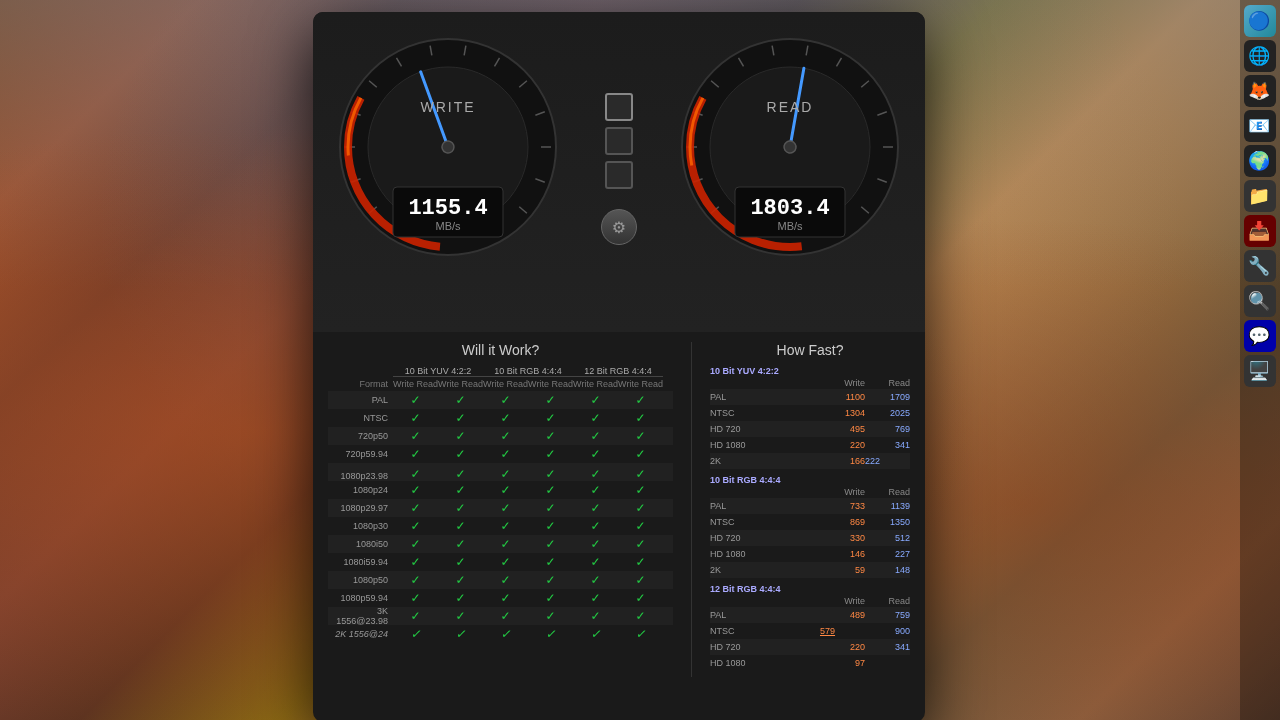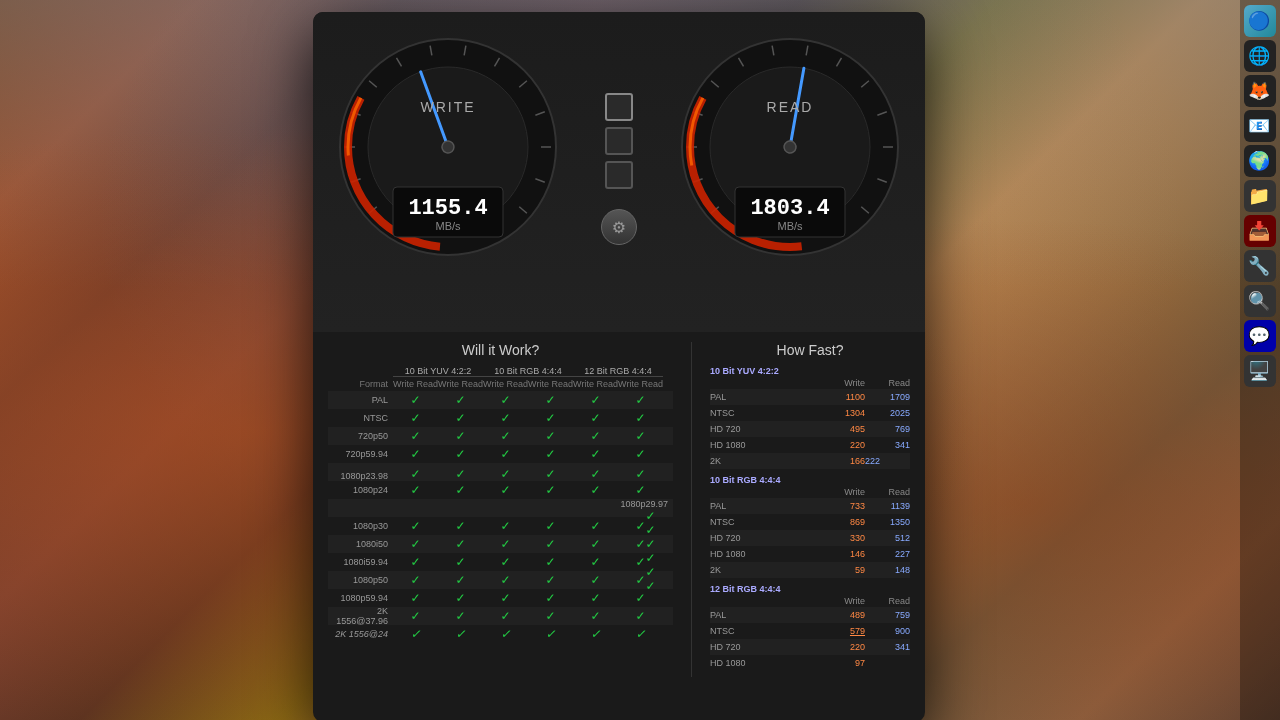--- a/index.html
+++ b/index.html
@@ -436,21 +436,21 @@
             </div>
             <div style="display: flex; align-items: center; font-size: 9px; height: 18px;">
               <div style="width: 65px; text-align: right; padding-right: 5px; color: rgb(153, 153, 153);">1080p24</div>
               <div style="width: 45px; text-align: center; color: rgb(34, 204, 68); font-size: 12px;">✓</div>
               <div style="width: 45px; text-align: center; color: rgb(34, 204, 68); font-size: 12px;">✓</div>
               <div style="width: 45px; text-align: center; color: rgb(34, 204, 68); font-size: 12px;">✓</div>
               <div style="width: 45px; text-align: center; color: rgb(34, 204, 68); font-size: 12px;">✓</div>
               <div style="width: 45px; text-align: center; color: rgb(34, 204, 68); font-size: 12px;">✓</div>
               <div style="width: 45px; text-align: center; color: rgb(34, 204, 68); font-size: 12px;">✓</div>
             </div>
-            <div style="display: flex; align-items: flex-end; font-size: 9px; height: 18px; background: rgba(255, 255, 255, 0.03); flex-direction: column;">
+            <div style="display: flex; align-items: center; font-size: 9px; height: 18px; background: rgba(255, 255, 255, 0.03);">
               <div style="width: 65px; text-align: right; padding-right: 5px; color: rgb(153, 153, 153);">1080p29.97</div>
               <div style="width: 45px; text-align: center; color: rgb(34, 204, 68); font-size: 12px;">✓</div>
               <div style="width: 45px; text-align: center; color: rgb(34, 204, 68); font-size: 12px;">✓</div>
               <div style="width: 45px; text-align: center; color: rgb(34, 204, 68); font-size: 12px;">✓</div>
               <div style="width: 45px; text-align: center; color: rgb(34, 204, 68); font-size: 12px;">✓</div>
               <div style="width: 45px; text-align: center; color: rgb(34, 204, 68); font-size: 12px;">✓</div>
               <div style="width: 45px; text-align: center; color: rgb(34, 204, 68); font-size: 12px;">✓</div>
             </div>
             <div style="display: flex; align-items: center; font-size: 9px; height: 18px;">
               <div style="width: 65px; text-align: right; padding-right: 5px; color: rgb(153, 153, 153);">1080p30</div>
@@ -491,21 +491,21 @@
             <div style="display: flex; align-items: center; font-size: 9px; height: 18px;">
               <div style="width: 65px; text-align: right; padding-right: 5px; color: rgb(153, 153, 153);">1080p59.94</div>
               <div style="width: 45px; text-align: center; color: rgb(34, 204, 68); font-size: 12px;">✓</div>
               <div style="width: 45px; text-align: center; color: rgb(34, 204, 68); font-size: 12px;">✓</div>
               <div style="width: 45px; text-align: center; color: rgb(34, 204, 68); font-size: 12px;">✓</div>
               <div style="width: 45px; text-align: center; color: rgb(34, 204, 68); font-size: 12px;">✓</div>
               <div style="width: 45px; text-align: center; color: rgb(34, 204, 68); font-size: 12px;">✓</div>
               <div style="width: 45px; text-align: center; color: rgb(34, 204, 68); font-size: 12px;">✓</div>
             </div>
             <div style="display: flex; align-items: center; font-size: 9px; height: 18px; background: rgba(255, 255, 255, 0.03);">
-              <div style="width: 65px; text-align: right; padding-right: 5px; color: rgb(153, 153, 153);">2K 1556@37.96</div>
+              <div style="width: 65px; text-align: right; padding-right: 5px; color: rgb(153, 153, 153);">3K 1556@23.98</div>
               <div style="width: 45px; text-align: center; color: rgb(34, 204, 68); font-size: 12px;">✓</div>
               <div style="width: 45px; text-align: center; color: rgb(34, 204, 68); font-size: 12px;">✓</div>
               <div style="width: 45px; text-align: center; color: rgb(34, 204, 68); font-size: 12px;">✓</div>
               <div style="width: 45px; text-align: center; color: rgb(34, 204, 68); font-size: 12px;">✓</div>
               <div style="width: 45px; text-align: center; color: rgb(34, 204, 68); font-size: 12px;">✓</div>
               <div style="width: 45px; text-align: center; color: rgb(34, 204, 68); font-size: 12px;">✓</div>
             </div>
             <div style="display: flex; align-items: center; font-size: 9px; height: 18px; font-style: italic;">
               <div style="width: 65px; text-align: right; padding-right: 5px; color: rgb(153, 153, 153);">2K 1556@24</div>
               <div style="width: 45px; text-align: center; color: rgb(34, 204, 68); font-size: 12px;">✓</div>
@@ -596,21 +596,21 @@
                 <span style="width:45px;text-align:right;">Write</span>
                 <span style="width:45px;text-align:right;">Read</span>
               </div>
               <div style="display: flex; height: 16px; align-items: center; font-size: 9px; background: rgba(255, 255, 255, 0.03);">
                 <span style="flex: 1 1 0%; color: rgb(153, 153, 153);">PAL</span>
                 <span style="width: 45px; text-align: right; color: rgb(255, 136, 68);">489</span>
                 <span style="width: 45px; text-align: right; color: rgb(136, 170, 255);">759</span>
               </div>
               <div style="display: flex; height: 16px; align-items: center; font-size: 9px;">
                 <span style="flex: 1 1 0%; color: rgb(153, 153, 153);">NTSC</span>
-                <span style="width: 45px; text-align: right; color: rgb(255, 136, 68); text-decoration: underline;">579</span>
+                <span style="width: 45px; color: rgb(255, 136, 68); text-decoration: underline;">579</span>
                 <span style="width: 45px; text-align: right; color: rgb(136, 170, 255);">900</span>
               </div>
               <div style="display: flex; height: 16px; align-items: center; font-size: 9px; background: rgba(255, 255, 255, 0.03);">
                 <span style="flex: 1 1 0%; color: rgb(153, 153, 153);">HD 720</span>
                 <span style="width: 45px; text-align: right; color: rgb(255, 136, 68);">220</span>
                 <span style="width: 45px; text-align: right; color: rgb(136, 170, 255);">341</span>
               </div>
               <div style="display: flex; height: 16px; align-items: center; font-size: 9px;">
                 <span style="flex: 1 1 0%; color: rgb(153, 153, 153);">HD 1080</span>
                 <span style="width: 45px; text-align: right; color: rgb(255, 136, 68);">97</span>

